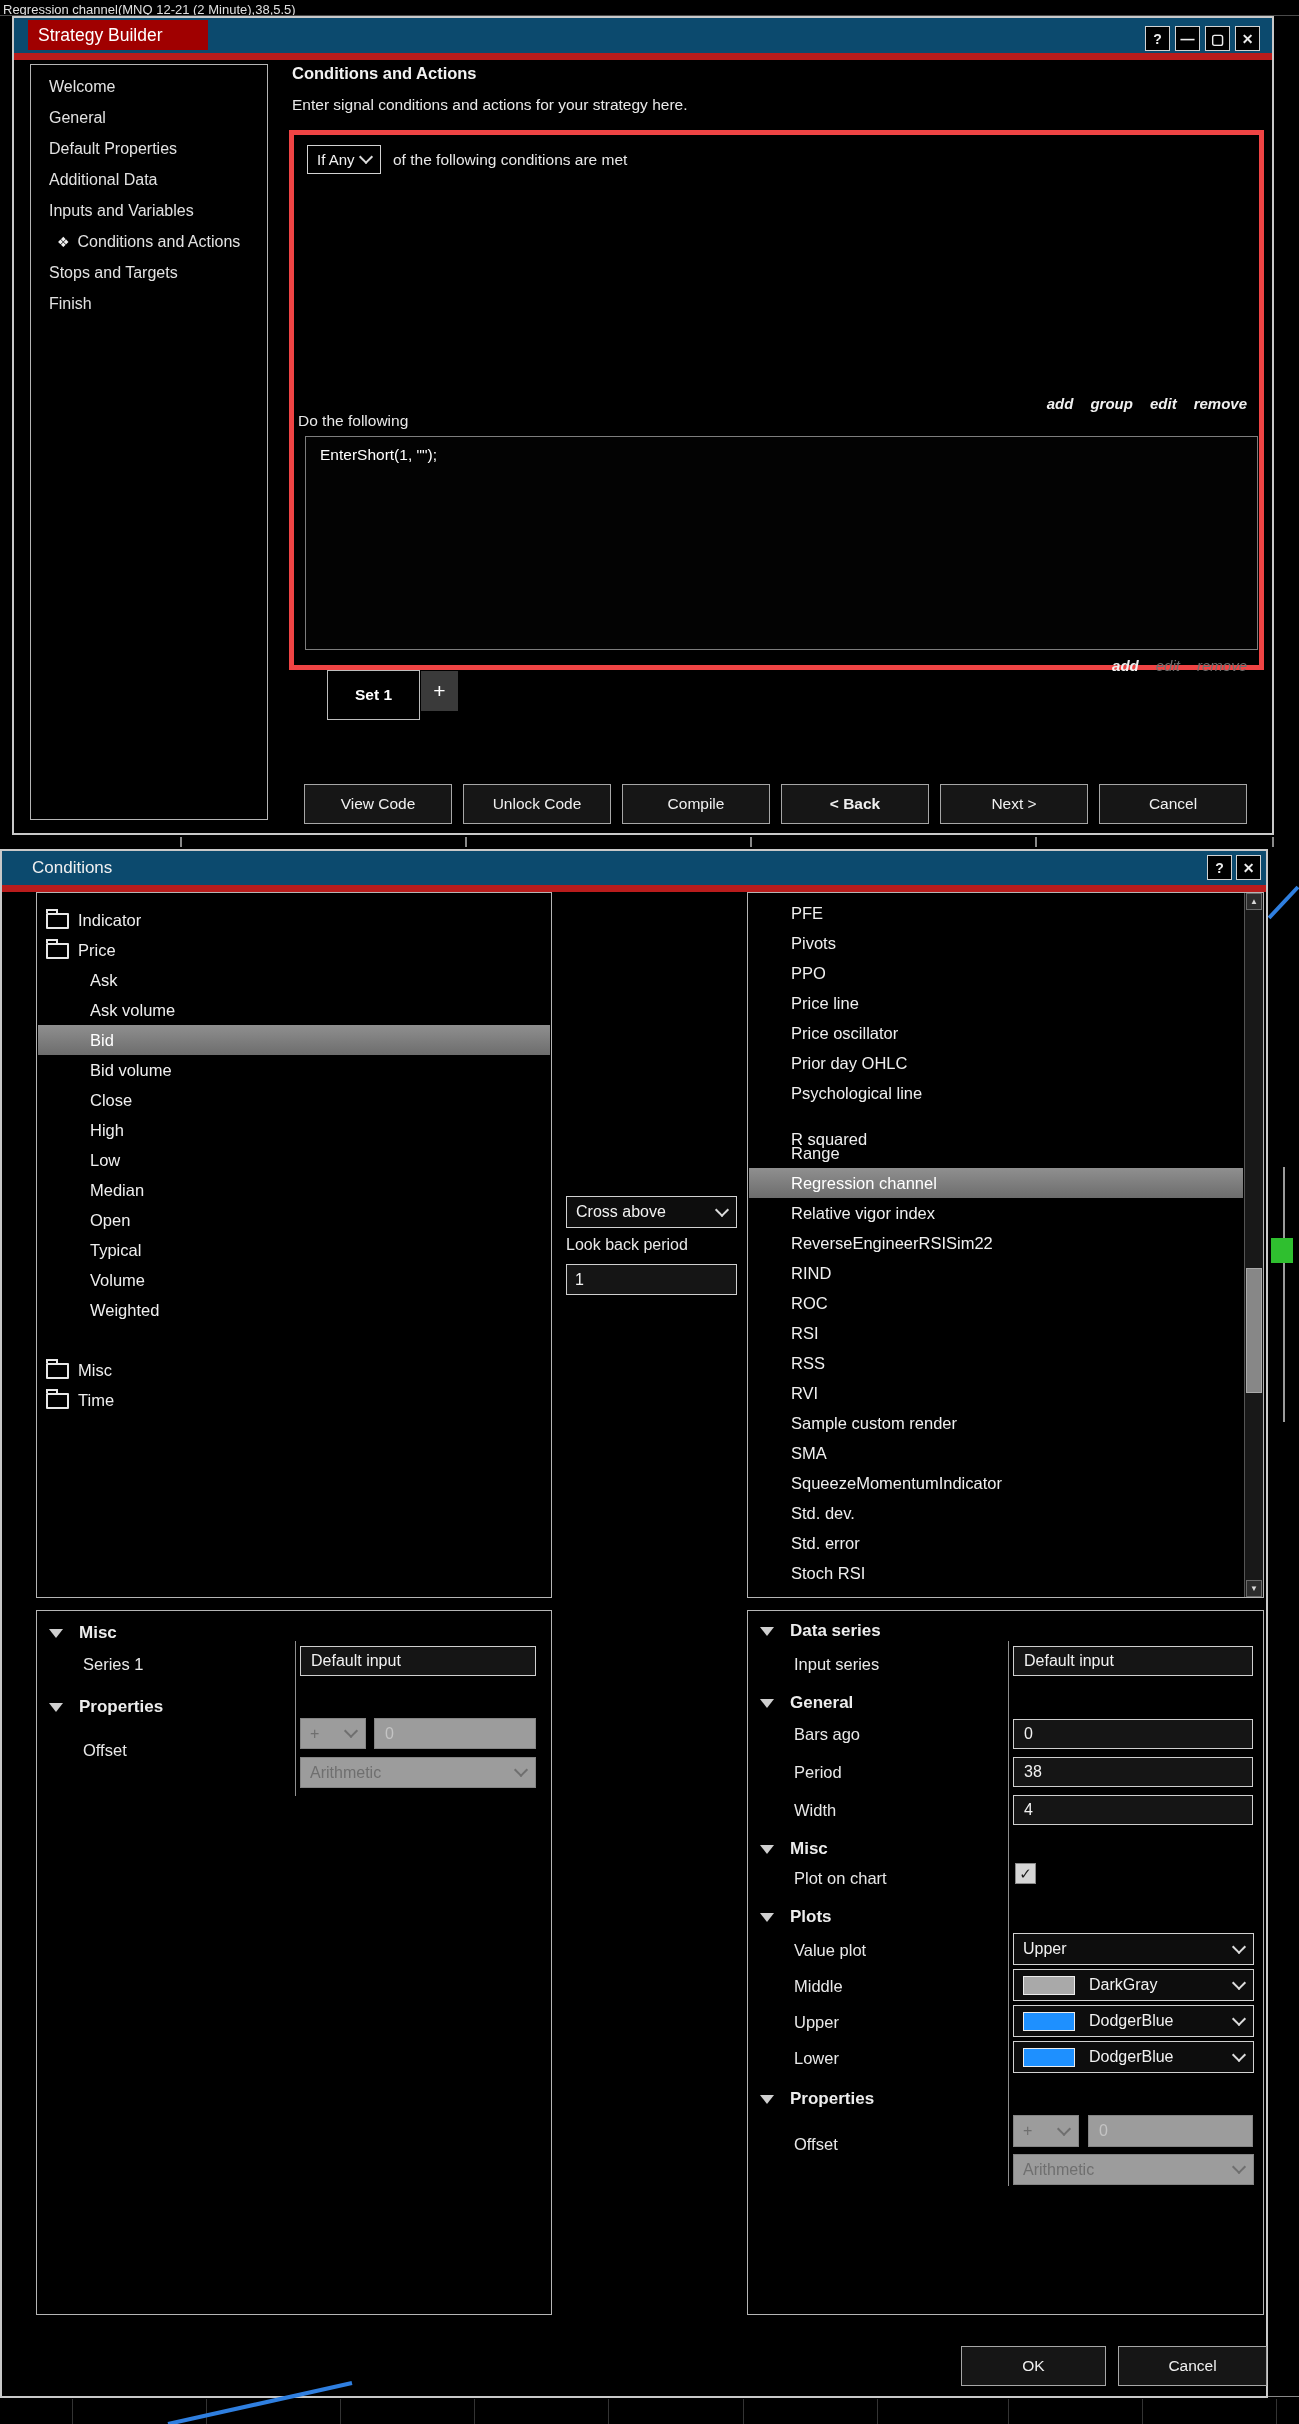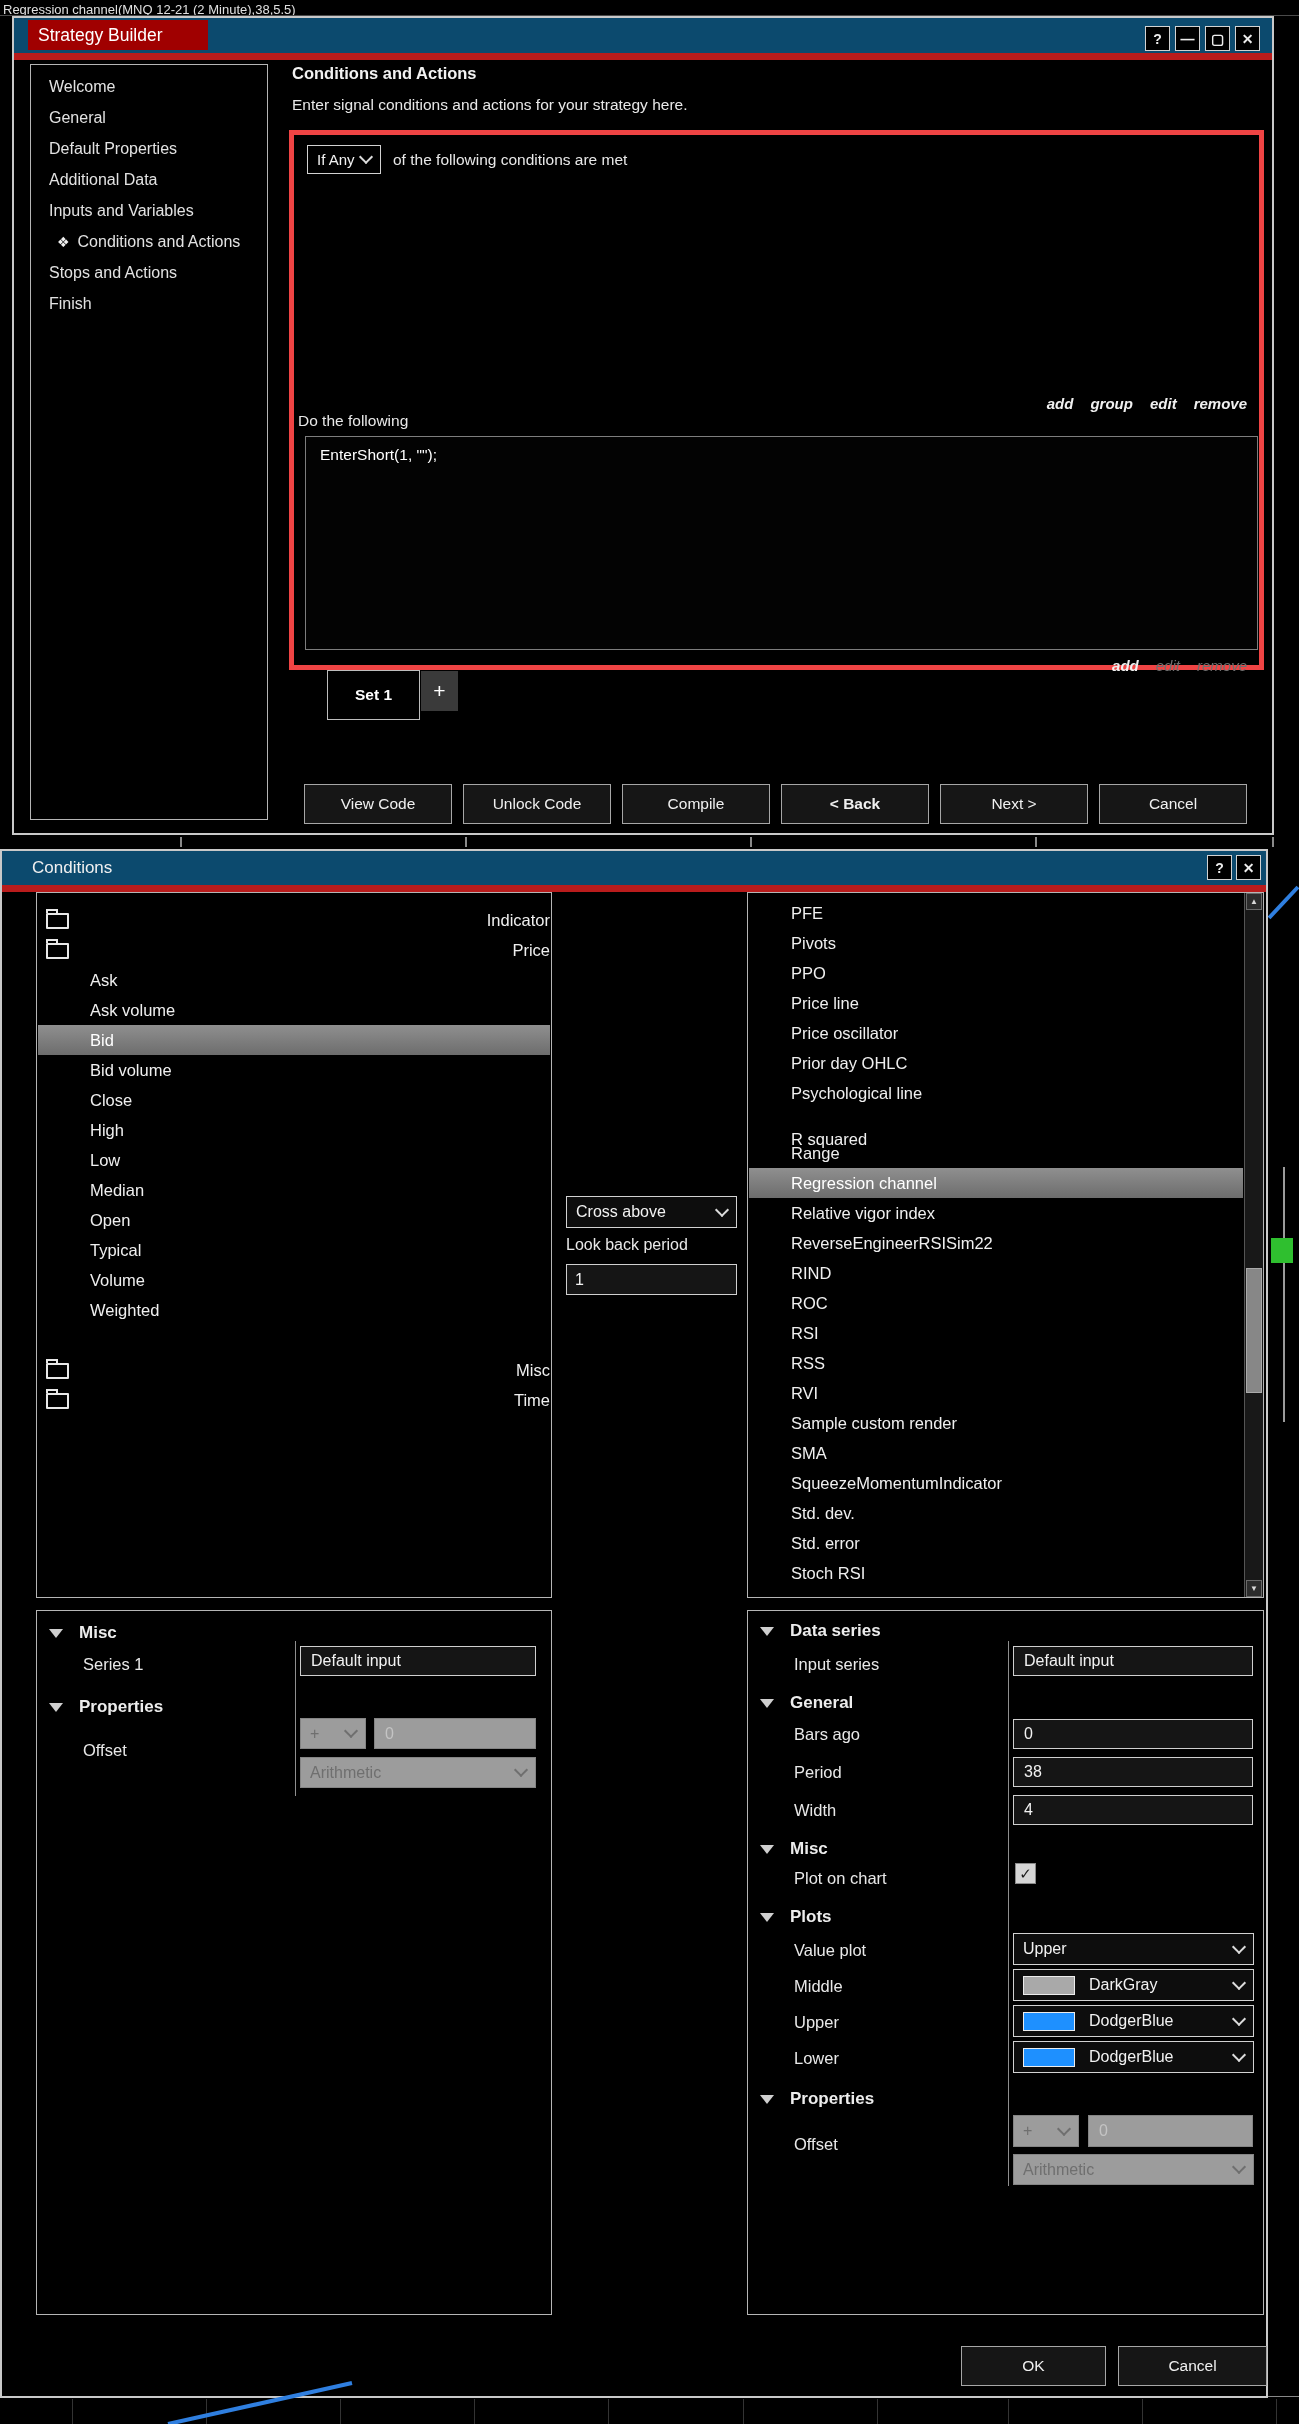--- a/index.html
+++ b/index.html
@@ -36,21 +36,21 @@
              padding-left:18px;color:#e2e2e2;font-size:16px;}
   .side-item.selected{padding-left:26px;}
   .side-icon{margin-right:8px;font-size:14px;color:#f0f0f0;}
   .tab{position:absolute;box-sizing:border-box;background:#000;border:1px solid #bdbdbd;
        display:flex;align-items:center;justify-content:center;color:#fff;}
   .btn{position:absolute;box-sizing:border-box;background:#161616;border:1px solid #a6a6a6;color:#f0f0f0;
        display:flex;align-items:center;justify-content:center;font-size:15.5px;}
   .tree-row,.list-row{position:absolute;left:1px;right:1px;height:30px;display:flex;align-items:center;
        color:#efefef;font-size:16.5px;white-space:nowrap;}
   .tree-row.item{padding-left:52px;}
-  .tree-row.folder{padding-left:8px;justify-content:space-between;}
+  .tree-row.folder{padding-left:8px;}
   .tree-row.selected,.list-row.selected{background:linear-gradient(#8f8f8f,#6d6d6d);color:#fff;}
   .list-row{padding-left:42px;right:20px;}
   .folder-icon{width:19px;height:12px;border:2px solid #e8e8e8;border-radius:1px;position:relative;
                margin-right:9px;flex:none;margin-top:2px;}
   .folder-icon::before{content:'';position:absolute;top:-6px;left:-2px;width:8px;height:2px;
                border:2px solid #e8e8e8;border-bottom:none;}
   .scroll{position:absolute;top:0;right:0;bottom:0;width:18px;background:#181818;border-left:1px solid #555;}
   .scroll .arr{position:absolute;left:1px;right:1px;height:17px;background:#2c2c2c;border:1px solid #6a6a6a;
                color:#d8d8d8;font-size:8px;text-align:center;line-height:15px;box-sizing:border-box;}
   .scroll .thumb{position:absolute;left:1px;right:1px;background:#878787;border:1px solid #aaa;box-sizing:border-box;}
@@ -104,21 +104,21 @@
           <span>Additional Data</span>
         </div>
         <div class="side-item" style="top: 130px;">
           <span>Inputs and Variables</span>
         </div>
         <div class="side-item selected" style="top: 161px;">
           <span class="side-icon">❖</span>
           <span>Conditions and Actions</span>
         </div>
         <div class="side-item" style="top: 192px;">
-          <span>Stops and Actions</span>
+          <span>Stops and Targets</span>
         </div>
         <div class="side-item" style="top: 223px;">
           <span>Finish</span>
         </div>
       </div>
 
     <div class="heading" style="left:278px;top:46px;">Conditions and Actions</div>
     <div class="text" style="left:278px;top:78px;">Enter signal conditions and actions for your strategy here.</div>
 
     <div class="groupbox" style="left:275px;top:112px;width:975px;height:540px;">

